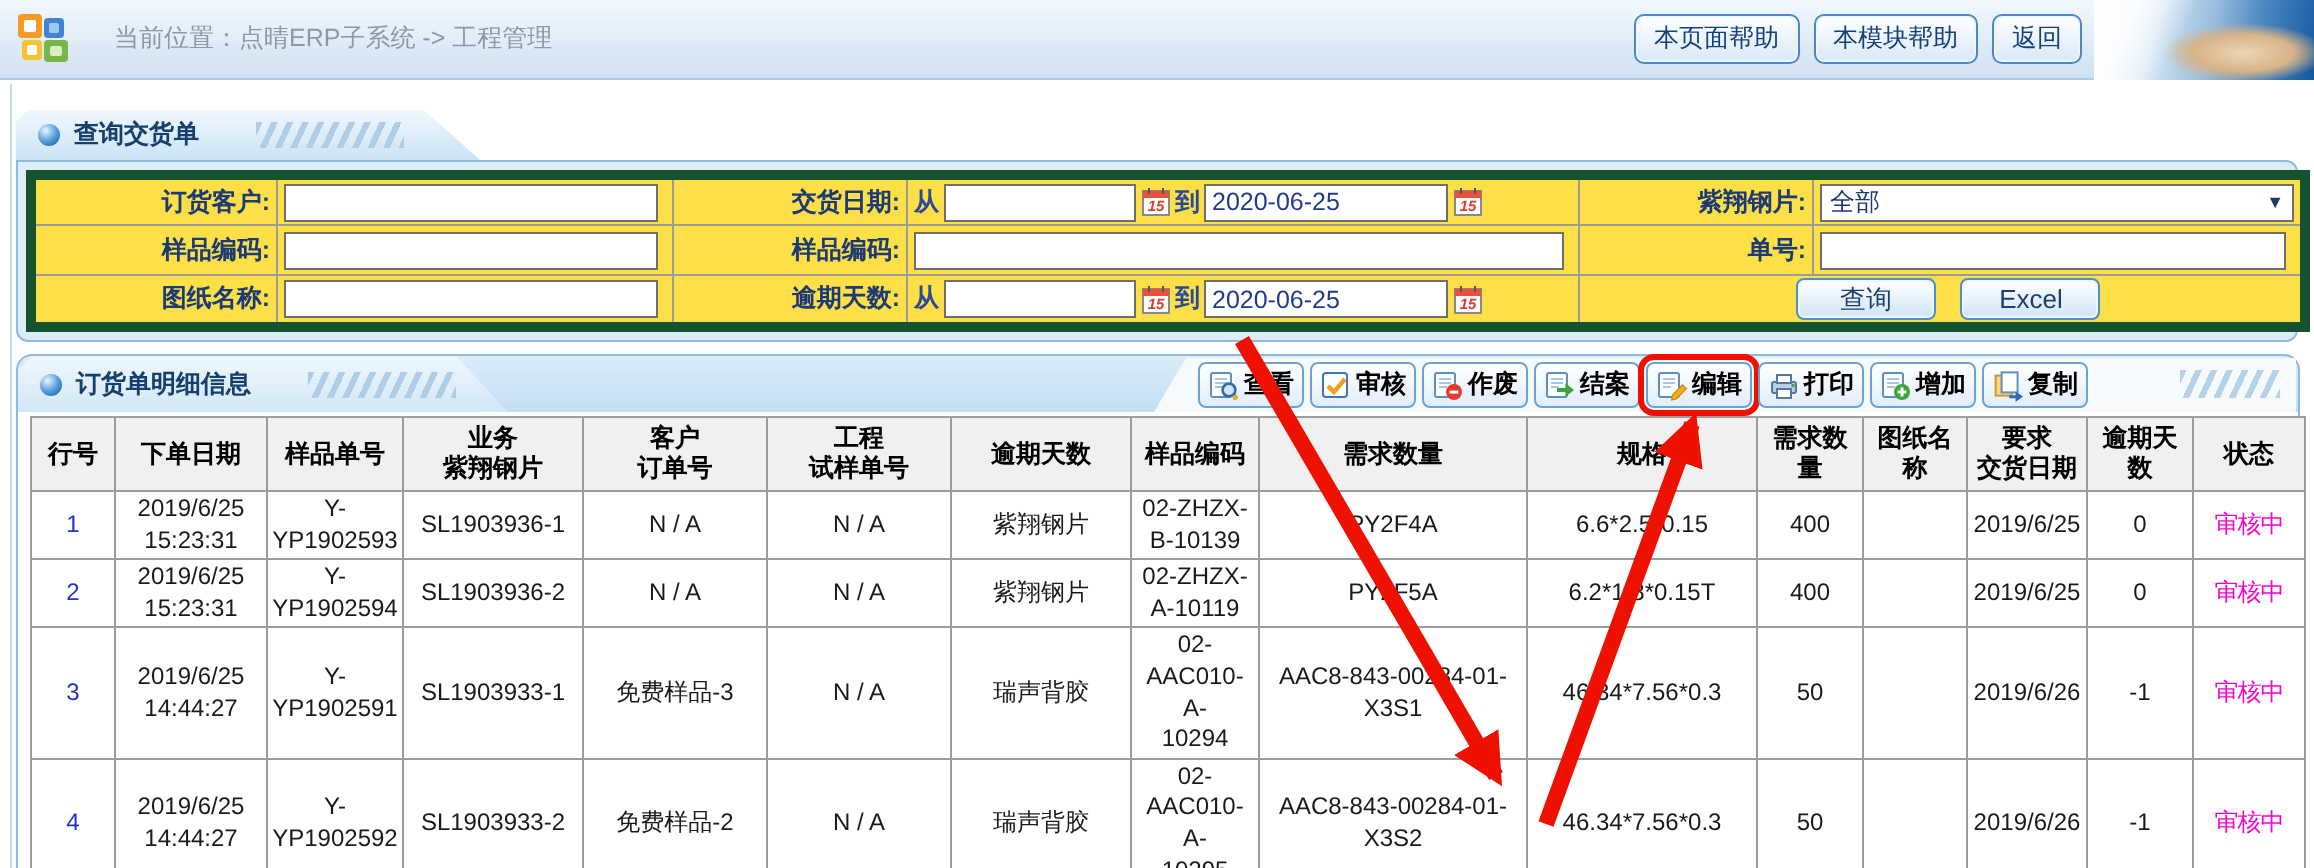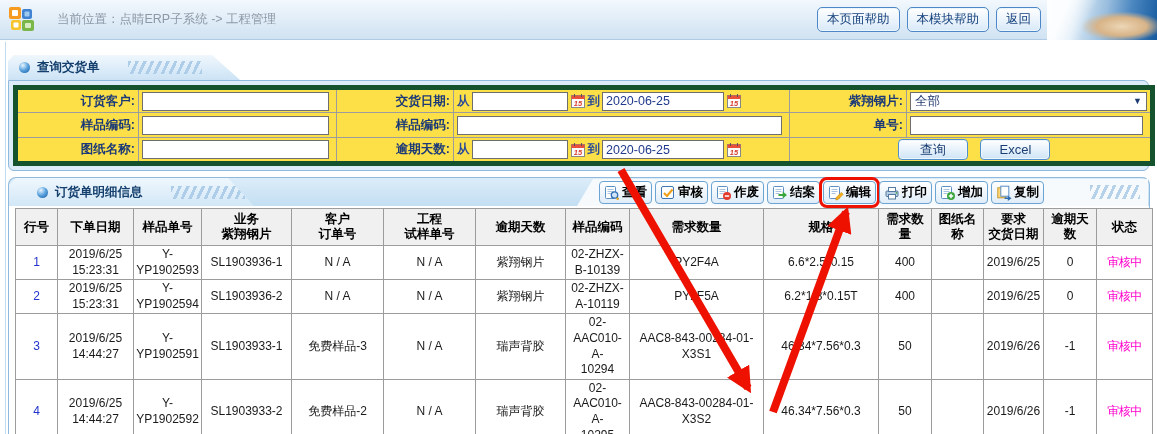--- a/index.html
+++ b/index.html
@@ -59,21 +59,21 @@
   .btncell{ padding-left:108px !important; }
   .qbtn{ font:13px "Liberation Sans","DejaVu Sans",sans-serif; color:#1b3f74; width:70px; height:21px;
     background:linear-gradient(#ffffff,#cfe4f6); border:1px solid #4f8fca; border-radius:4px;
     margin-right:9px; box-shadow:inset 0 0 0 1px #eef6fd; cursor:pointer; }
 
   
   .dsect{ margin:6px 7px 0 8px; }
   .band{ position:relative; height:29px; border:1px solid var(--bord); border-bottom:none;
     border-radius:8px 8px 0 0; background:linear-gradient(#dcedf9,#c3def2); }
   .band .tab2{ position:absolute; left:0; top:0; height:28px; width:245px; display:flex; align-items:center;
-    padding-left:28px; background:linear-gradient(#eff7fd,#d2e7f7);
+    padding-left:11px; background:linear-gradient(#eff7fd,#d2e7f7);
     clip-path:polygon(0 7px,7px 0,calc(100% - 26px) 0,100% 100%,0 100%); }
   .strip{ position:absolute; right:1px; top:1px; height:27px; display:flex; align-items:center; gap:3px;
     padding:0 104px 0 22px; }
   .strip::before{ content:""; position:absolute; inset:0; background:#f6fafd;
     clip-path:polygon(16px 0,100% 0,100% 100%,0 100%); }
   .stripes2{ position:absolute; right:8px; top:6px; width:50px; height:14px;
     background:repeating-linear-gradient(115deg,#b5d2ea 0 3px,rgba(0,0,0,0) 3px 7px); }
   .tbtn{ position:relative; display:flex; align-items:center; gap:2px; height:23px; padding:1px 4px;
     font:bold 12.5px "Liberation Sans","DejaVu Sans",sans-serif; color:#000;
     background:linear-gradient(#ffffff,#e0edf9); border:1px solid #6ba3d2; border-radius:4px; cursor:pointer; }

